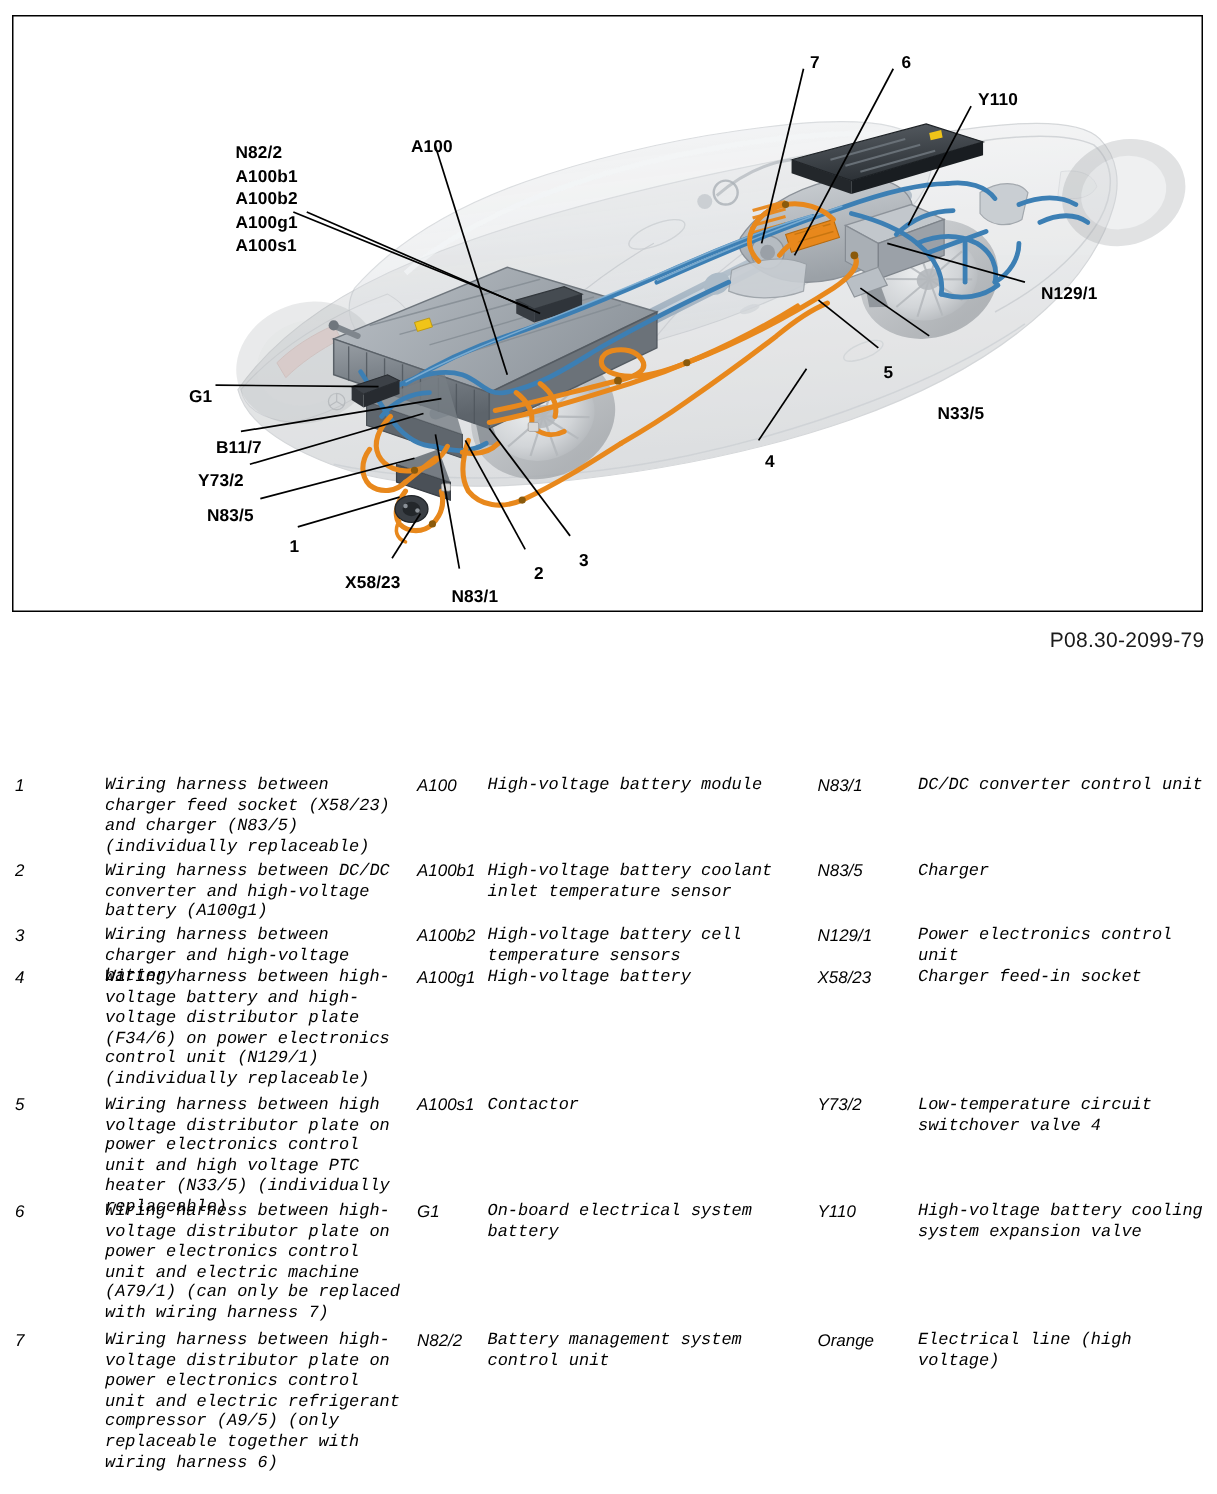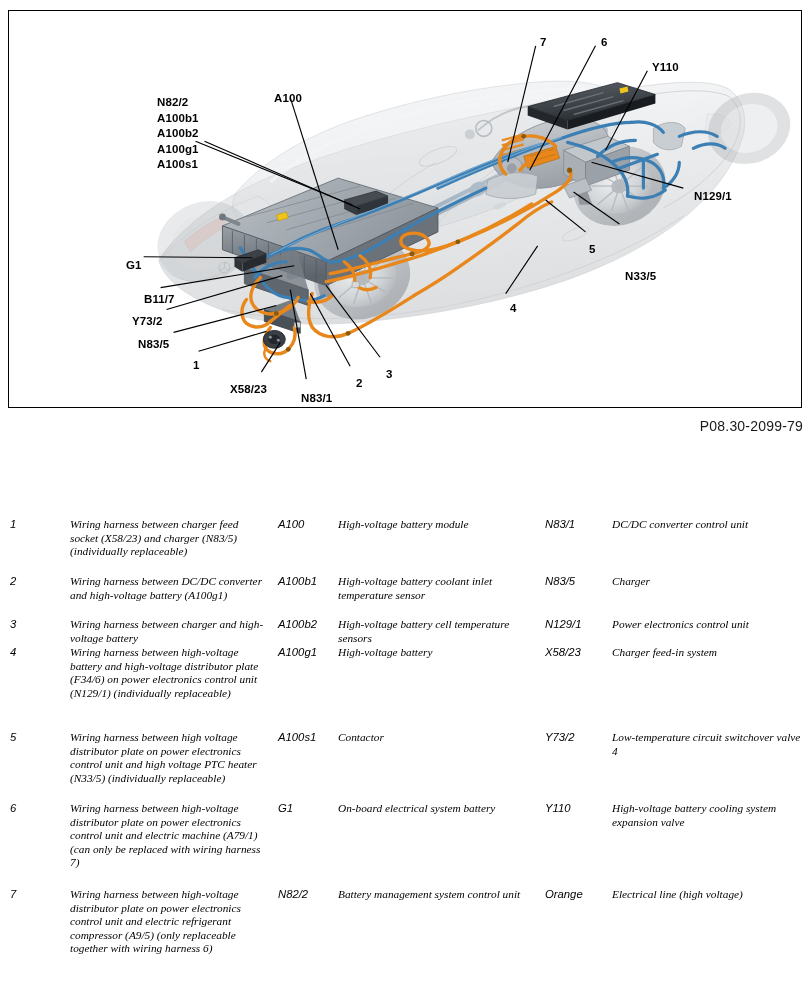--- a/index.html
+++ b/index.html
@@ -92,24 +92,24 @@
     line-height: 13.6px;
     font-family: "Liberation Sans", sans-serif;
     white-space: nowrap;
   }
   .legend-desc {
     position: absolute;
     top: 0;
     font-style: italic;
     font-size: 11.3px;
     line-height: 13.6px;
-    font-family: Liberation Serif, serif;
+    font-family: Liberation Mono, monospace;
   }
   #legend-col-1 .legend-desc { left: 60px; width: 198px; }
-  #legend-col-2 .legend-desc { left: 60px; width: 198px; }
+  #legend-col-2 .legend-desc { left: 47px; width: 198px; }
   #legend-col-3 .legend-desc { left: 67px; width: 195px; }
 </style>
 </head>
 <body>
 
 <div id="figure-panel">
 
   <svg id="figure-svg" viewBox="0 0 794 398" preserveAspectRatio="none">
     <defs>
       <linearGradient id="bodyGrad" x1="0" y1="0" x2="0.2" y2="1">
@@ -595,21 +595,21 @@
       <div class="legend-row" style="top: 70px;">
         <div class="legend-key">N83/5</div>
         <div class="legend-desc">Charger</div>
       </div>
       <div class="legend-row" style="top: 113px;">
         <div class="legend-key">N129/1</div>
         <div class="legend-desc">Power electronics control unit</div>
       </div>
       <div class="legend-row" style="top: 141px;">
         <div class="legend-key">X58/23</div>
-        <div class="legend-desc">Charger feed-in system</div>
+        <div class="legend-desc">Charger feed-in socket</div>
       </div>
       <div class="legend-row" style="top: 226px;">
         <div class="legend-key">Y73/2</div>
         <div class="legend-desc">Low-temperature circuit switchover valve 4</div>
       </div>
       <div class="legend-row" style="top: 297px;">
         <div class="legend-key">Y110</div>
         <div class="legend-desc">High-voltage battery cooling system expansion valve</div>
       </div>
       <div class="legend-row" style="top: 383px;">

